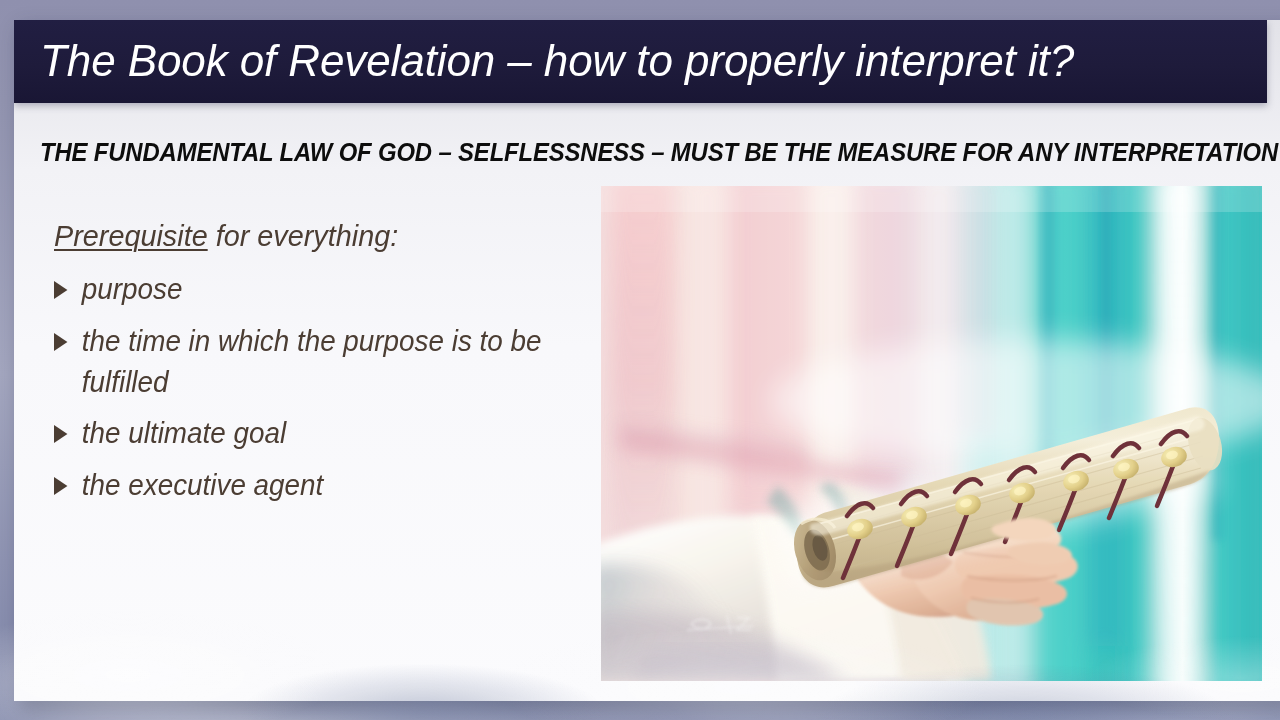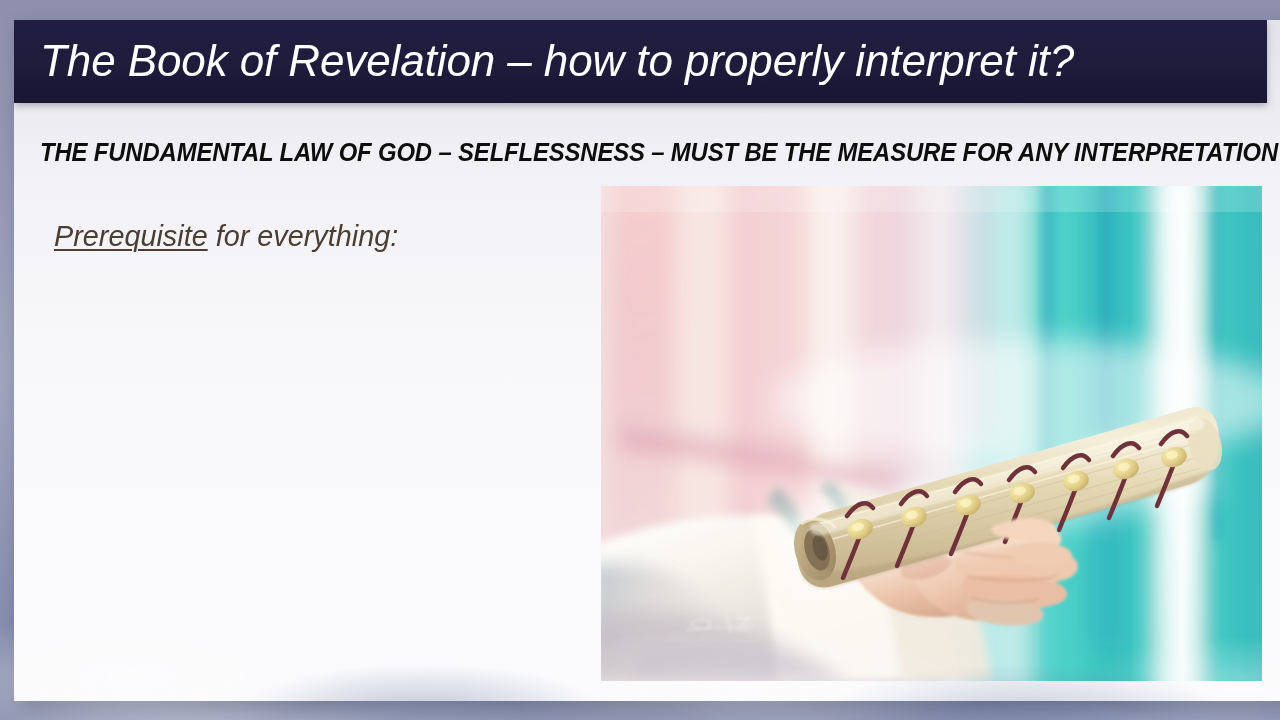--- a/index.html
+++ b/index.html
@@ -162,20 +162,38 @@
     <div id="title-bar">
       <div id="title-text">The Book of Revelation – how to properly interpret it?</div>
     </div>
 
     <div id="subtitle">THE FUNDAMENTAL LAW OF GOD – SELFLESSNESS – MUST BE THE MEASURE FOR ANY INTERPRETATION</div>
 
     <div id="body-column">
 
       <div class="lead-line"><span class="underlined">Prerequisite</span><span> for everything:</span></div>
 
+      <ul id="bullets">
+        <li>
+          <span class="tri"></span>
+          <span>purpose</span>
+        </li>
+        <li>
+          <span class="tri"></span>
+          <span>the time in which the purpose is to be fulfilled</span>
+        </li>
+        <li>
+          <span class="tri"></span>
+          <span>the ultimate goal</span>
+        </li>
+        <li>
+          <span class="tri"></span>
+          <span>the executive agent</span>
+        </li>
+      </ul>
     </div>
 
     <div id="illustration" aria-label="A hand holding a rolled scroll sealed with seven wax seals, against a pink and turquoise painted background">
       <svg viewBox="0 0 661 495" preserveAspectRatio="none" role="img">
         <defs>
           <linearGradient id="bgBase" x1="0" y1="0" x2="1" y2="0">
             <stop offset="0.00" stop-color="#f3dada"></stop>
             <stop offset="0.10" stop-color="#f6e2dd"></stop>
             <stop offset="0.22" stop-color="#f2cdd1"></stop>
             <stop offset="0.34" stop-color="#f7e6e2"></stop>

